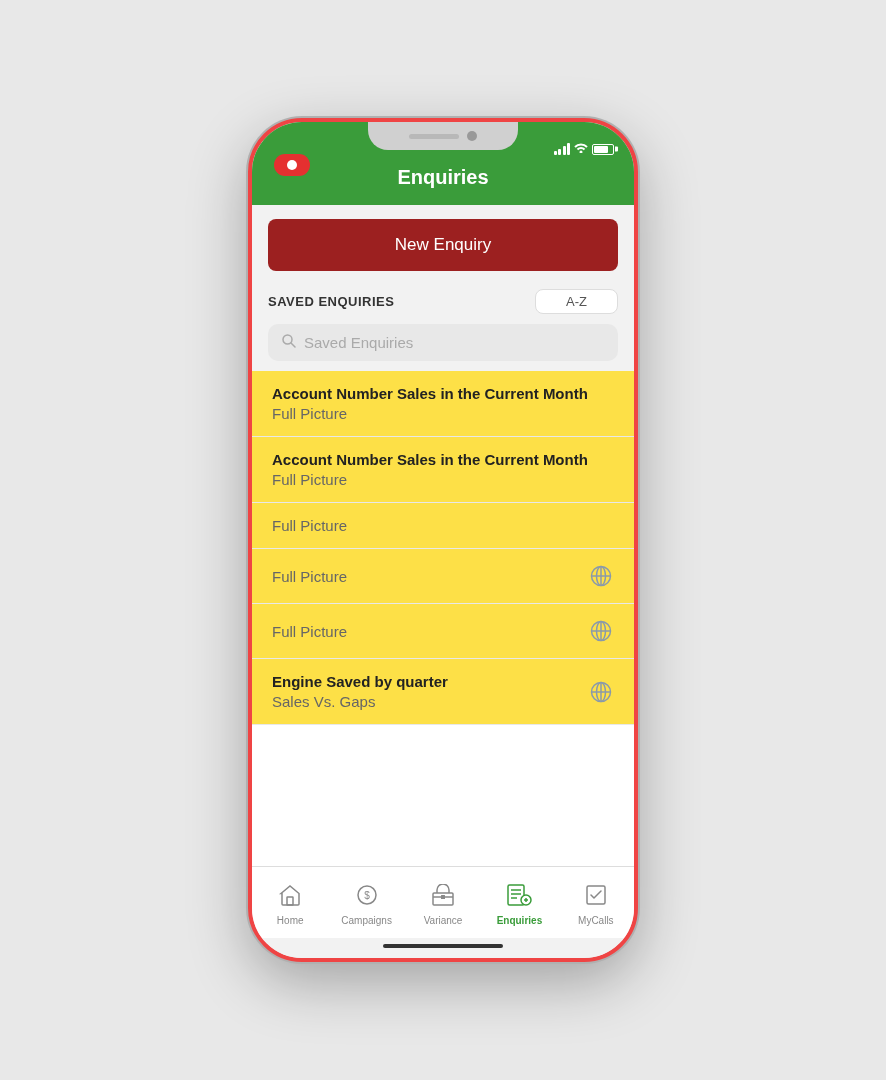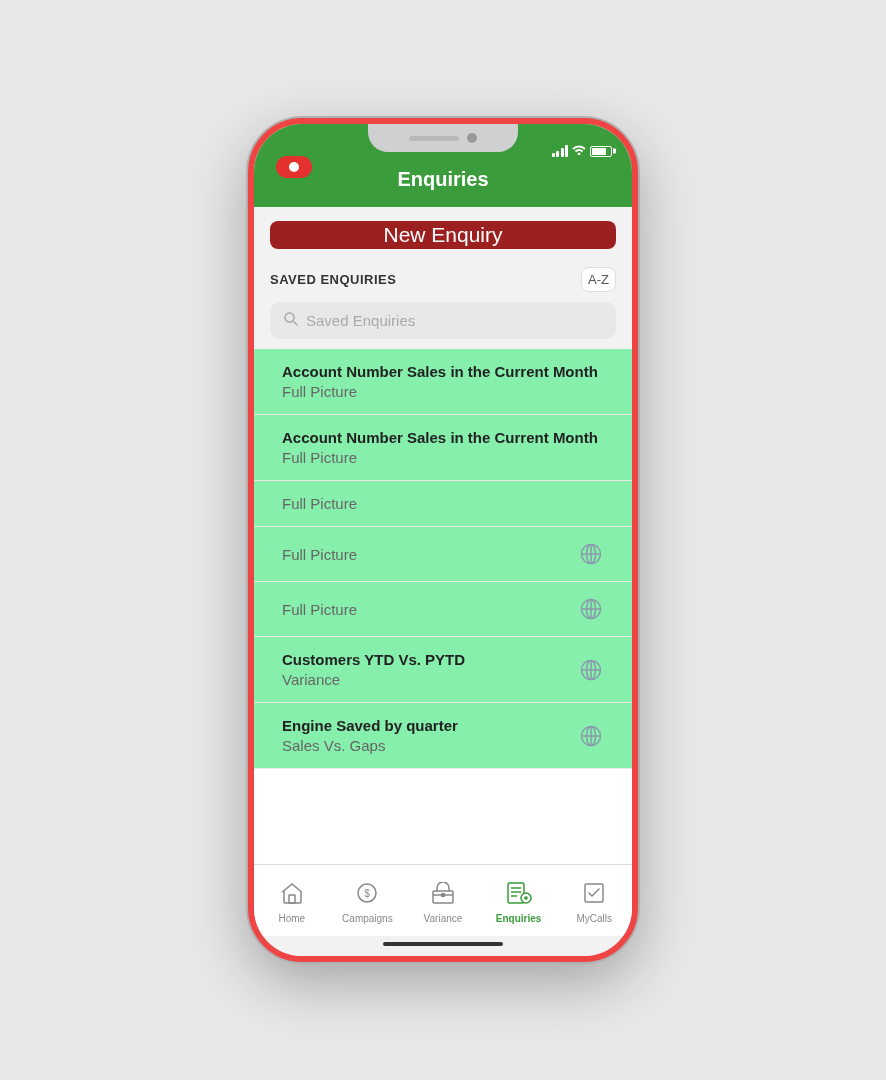--- a/index.html
+++ b/index.html
@@ -11,21 +11,21 @@
       align-items: center;
       min-height: 100vh;
       font-family: -apple-system, BlinkMacSystemFont, 'Helvetica Neue', Arial, sans-serif;
     }
 
     .phone-frame {
       width: 390px;
       height: 844px;
       background: #f2f2f2;
       border-radius: 54px;
-      border: 6px solid #ef4444;
+      border: 4px solid #ef4444;
       box-shadow: 0 0 0 2px #b0b0b0, 0 20px 60px rgba(0,0,0,0.3), inset 0 0 0 1px #e0e0e0;
       position: relative;
       overflow: hidden;
       display: flex;
       flex-direction: column;
     }
 
     
     .phone-frame::before {
       content: '';
@@ -194,22 +194,22 @@
       display: flex;
       flex-direction: column;
     }
 
     .new-enquiry-btn {
       margin: 14px 16px;
       background: #9c2020;
       color: white;
       border: none;
       border-radius: 8px;
-      padding: 2px;
-      font-size: 21px;
+      padding: 16px;
+      font-size: 17px;
       font-weight: 500;
       text-align: center;
       width: calc(100% - 32px);
       cursor: pointer;
     }
 
     .section-header {
       display: flex;
       justify-content: space-between;
       align-items: center;
@@ -220,21 +220,21 @@
       font-size: 13px;
       font-weight: 700;
       color: #333;
       letter-spacing: 0.5px;
     }
 
     .sort-btn {
       background: white;
       border: 1px solid #ddd;
       border-radius: 8px;
-      padding: 4px 6px;
+      padding: 4px 30px;
       font-size: 13px;
       color: #555;
       cursor: pointer;
     }
 
     .search-bar {
       margin: 0 16px 10px;
       background: #e8e8e8;
       border-radius: 10px;
       padding: 10px 14px;
@@ -257,23 +257,23 @@
     .enquiry-list {
       flex: 1;
       background: white;
       margin: 0;
     }
 
     .enquiry-item {
       display: flex;
       justify-content: space-between;
       align-items: center;
-      padding: 14px 28px;
+      padding: 14px 20px;
       border-bottom: 1px solid #e8e8e8;
-      background: #86efac;
+      background: #fde047;
     }
 
     .enquiry-text {
       flex: 1;
     }
 
     .enquiry-title {
       font-size: 15px;
       font-weight: 700;
       color: #222;
@@ -448,34 +448,20 @@
         <div class="globe-icon">
           <svg width="22" height="22" viewBox="0 0 22 22" fill="none">
             <circle cx="11" cy="11" r="9.5" stroke="#8a9aaa" stroke-width="1.5"></circle>
             <ellipse cx="11" cy="11" rx="4.5" ry="9.5" stroke="#8a9aaa" stroke-width="1.5"></ellipse>
             <line x1="1.5" y1="11" x2="20.5" y2="11" stroke="#8a9aaa" stroke-width="1.5"></line>
             <line x1="11" y1="1.5" x2="11" y2="20.5" stroke="#8a9aaa" stroke-width="1.5"></line>
           </svg>
         </div>
       </div>
 
-      <div class="enquiry-item">
-        <div class="enquiry-text">
-          <div class="enquiry-title">Customers YTD Vs. PYTD</div>
-          <div class="enquiry-subtitle">Variance</div>
-        </div>
-        <div class="globe-icon">
-          <svg width="22" height="22" viewBox="0 0 22 22" fill="none">
-            <circle cx="11" cy="11" r="9.5" stroke="#8a9aaa" stroke-width="1.5"></circle>
-            <ellipse cx="11" cy="11" rx="4.5" ry="9.5" stroke="#8a9aaa" stroke-width="1.5"></ellipse>
-            <line x1="1.5" y1="11" x2="20.5" y2="11" stroke="#8a9aaa" stroke-width="1.5"></line>
-            <line x1="11" y1="1.5" x2="11" y2="20.5" stroke="#8a9aaa" stroke-width="1.5"></line>
-          </svg>
-        </div>
-      </div>
 
       <div class="enquiry-item">
         <div class="enquiry-text">
           <div class="enquiry-title">Engine Saved by quarter</div>
           <div class="enquiry-subtitle">Sales Vs. Gaps</div>
         </div>
         <div class="globe-icon">
           <svg width="22" height="22" viewBox="0 0 22 22" fill="none">
             <circle cx="11" cy="11" r="9.5" stroke="#8a9aaa" stroke-width="1.5"></circle>
             <ellipse cx="11" cy="11" rx="4.5" ry="9.5" stroke="#8a9aaa" stroke-width="1.5"></ellipse>

